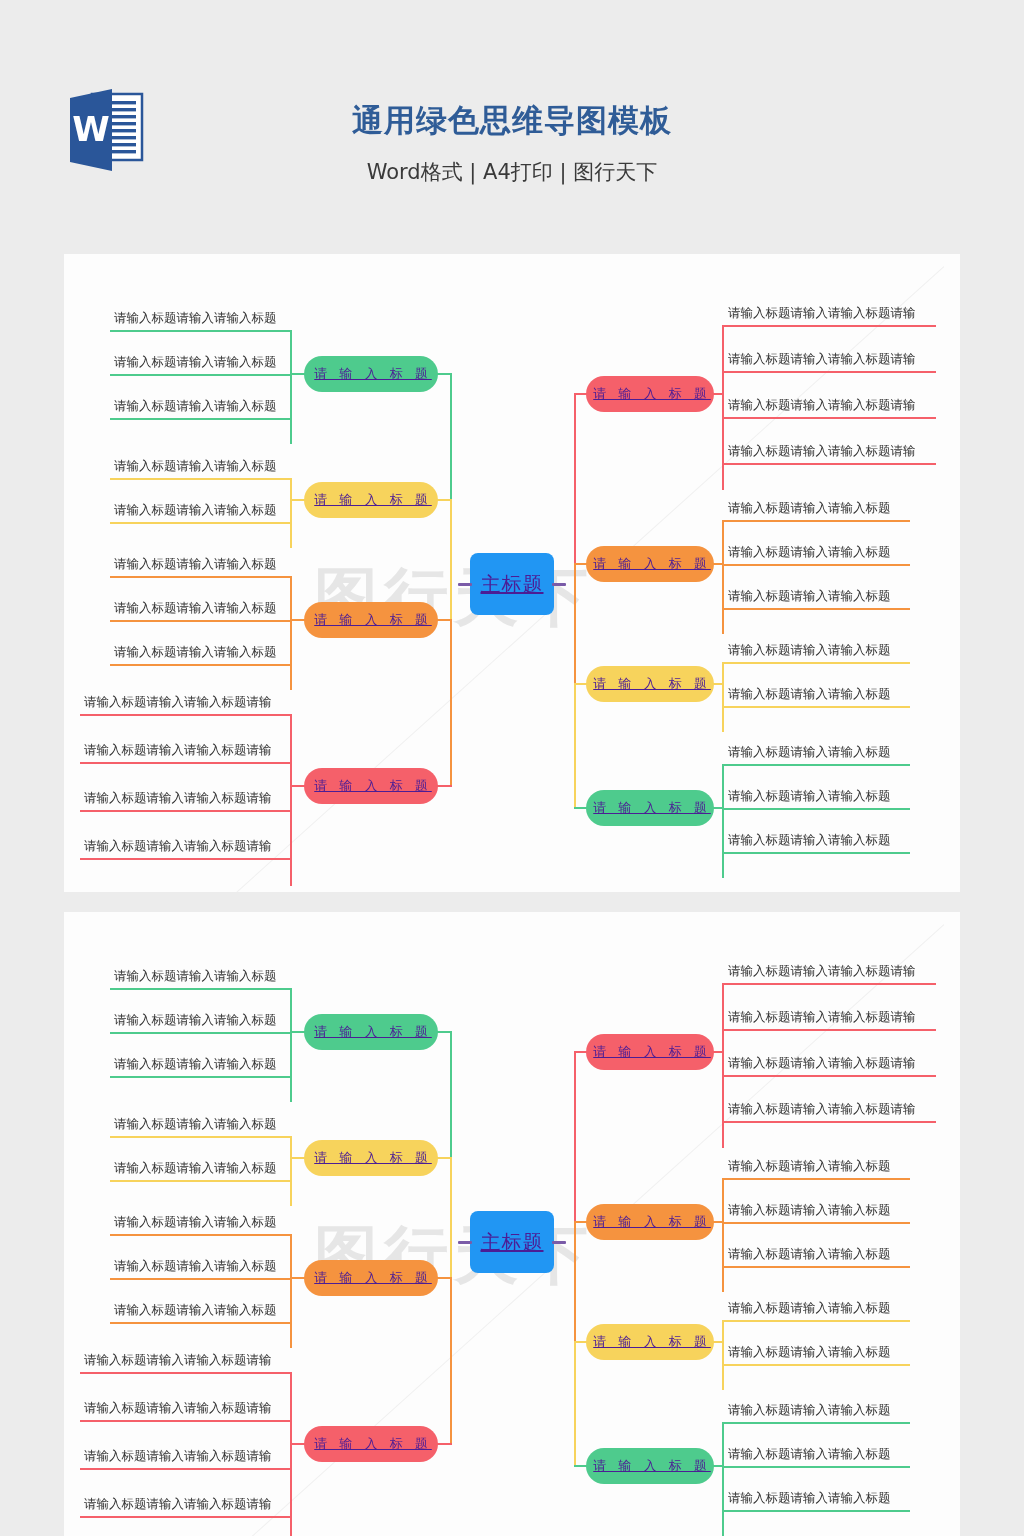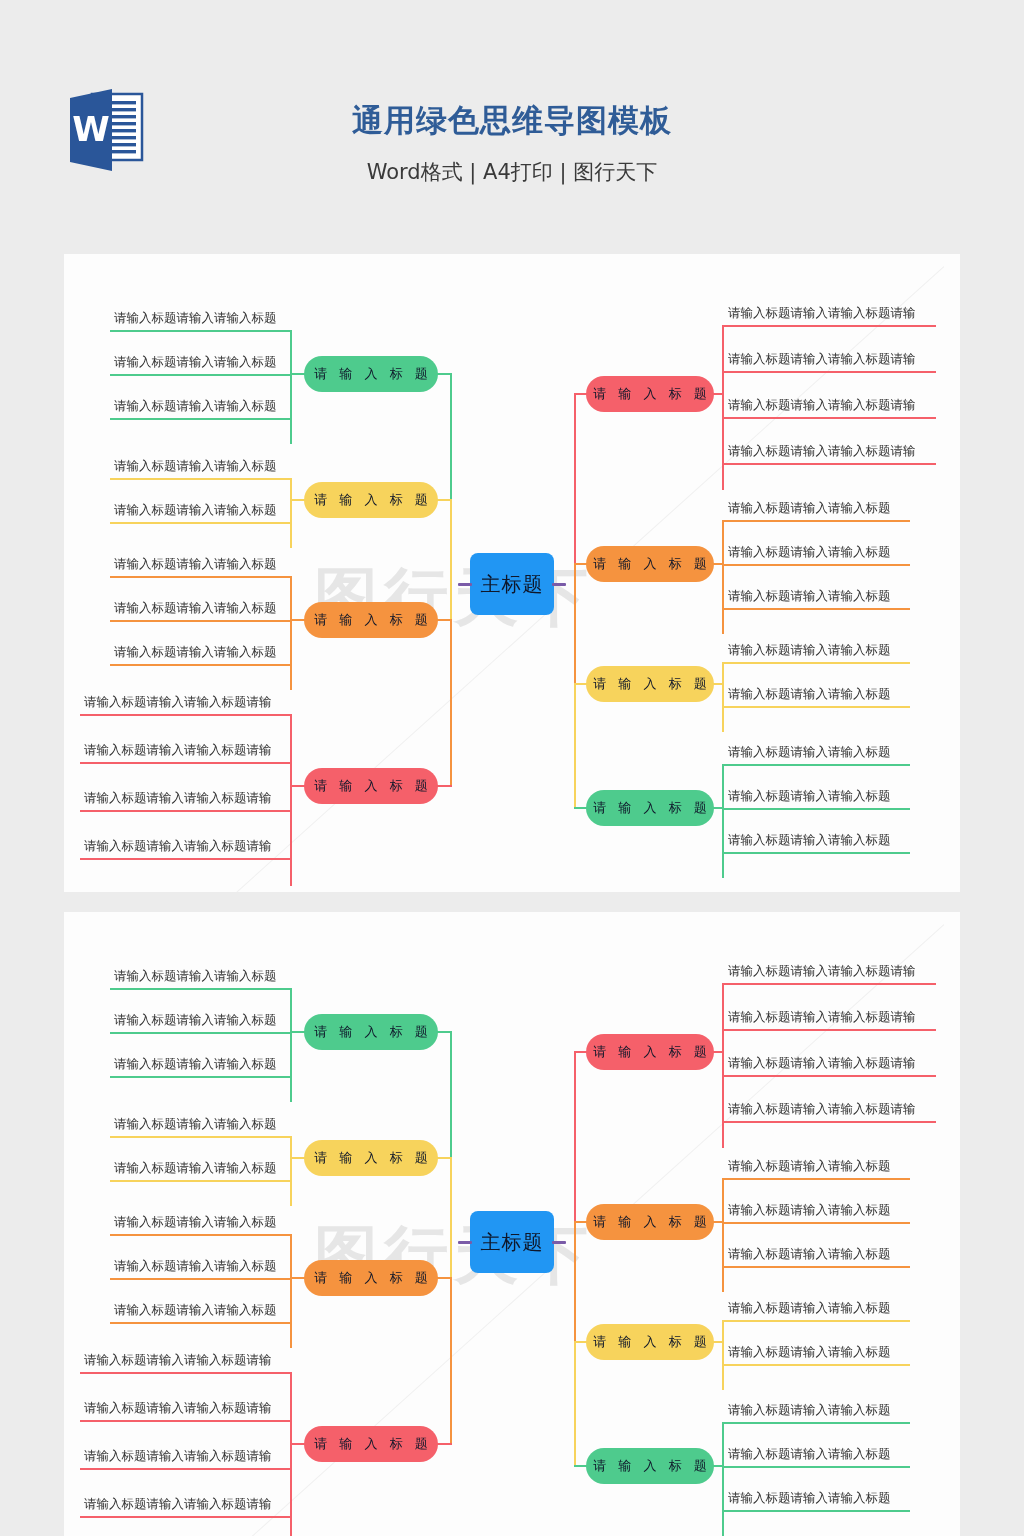--- a/index.html
+++ b/index.html
@@ -55,24 +55,25 @@
   }
   .wm-line{
     position:absolute;background:#f0f0f0;height:1px;
     transform-origin:0 0;pointer-events:none;
   }
 
   
   .node{
     position:absolute;
     display:flex;align-items:center;justify-content:center;
-    color:#0f172a;
+    color:#4c1d95;
     font-family:"DejaVu Serif","Liberation Serif",serif;
     box-sizing:border-box;
     z-index:5;
+    text-decoration:underline;
   }
   .node.main{
     border-radius:8px;
     font-size:20px;
     letter-spacing:1px;
   }
   .node.branch{
     border-radius:22px;
     font-size:13px;
     letter-spacing:4px;

